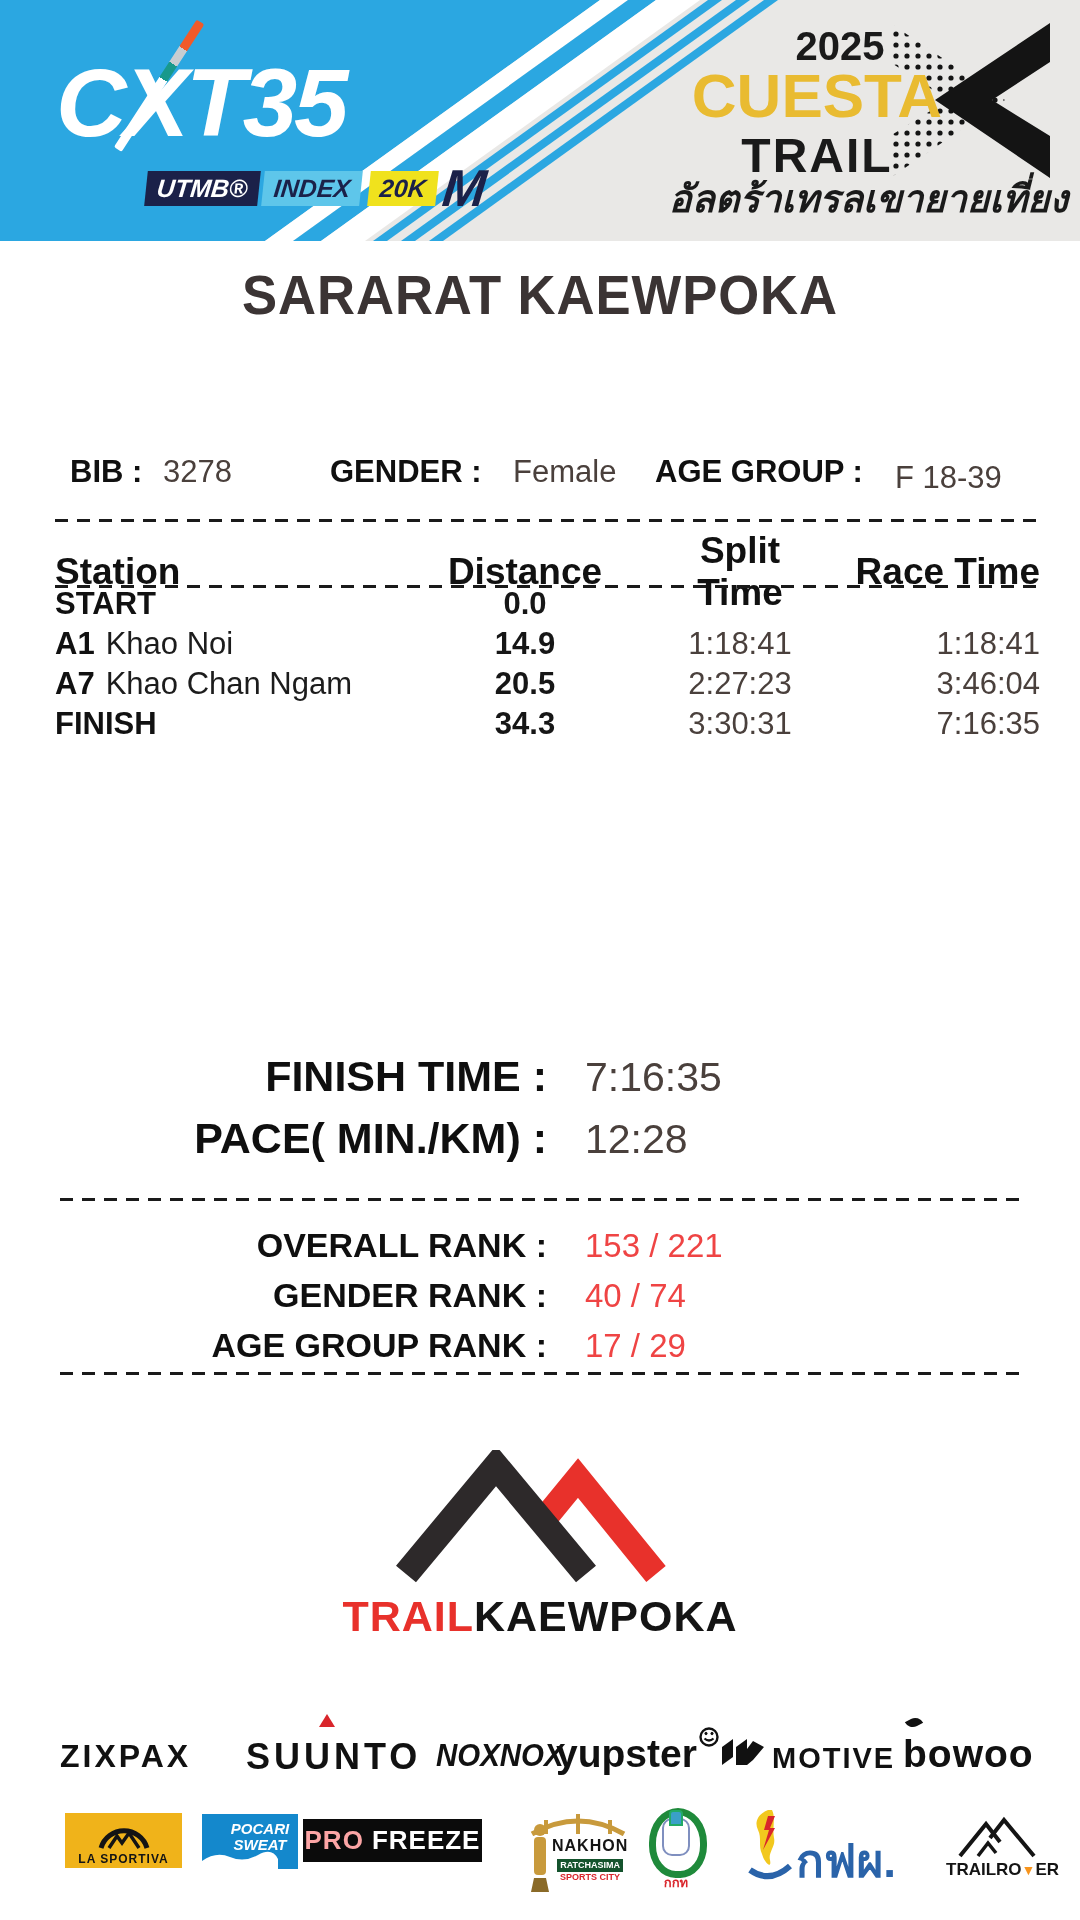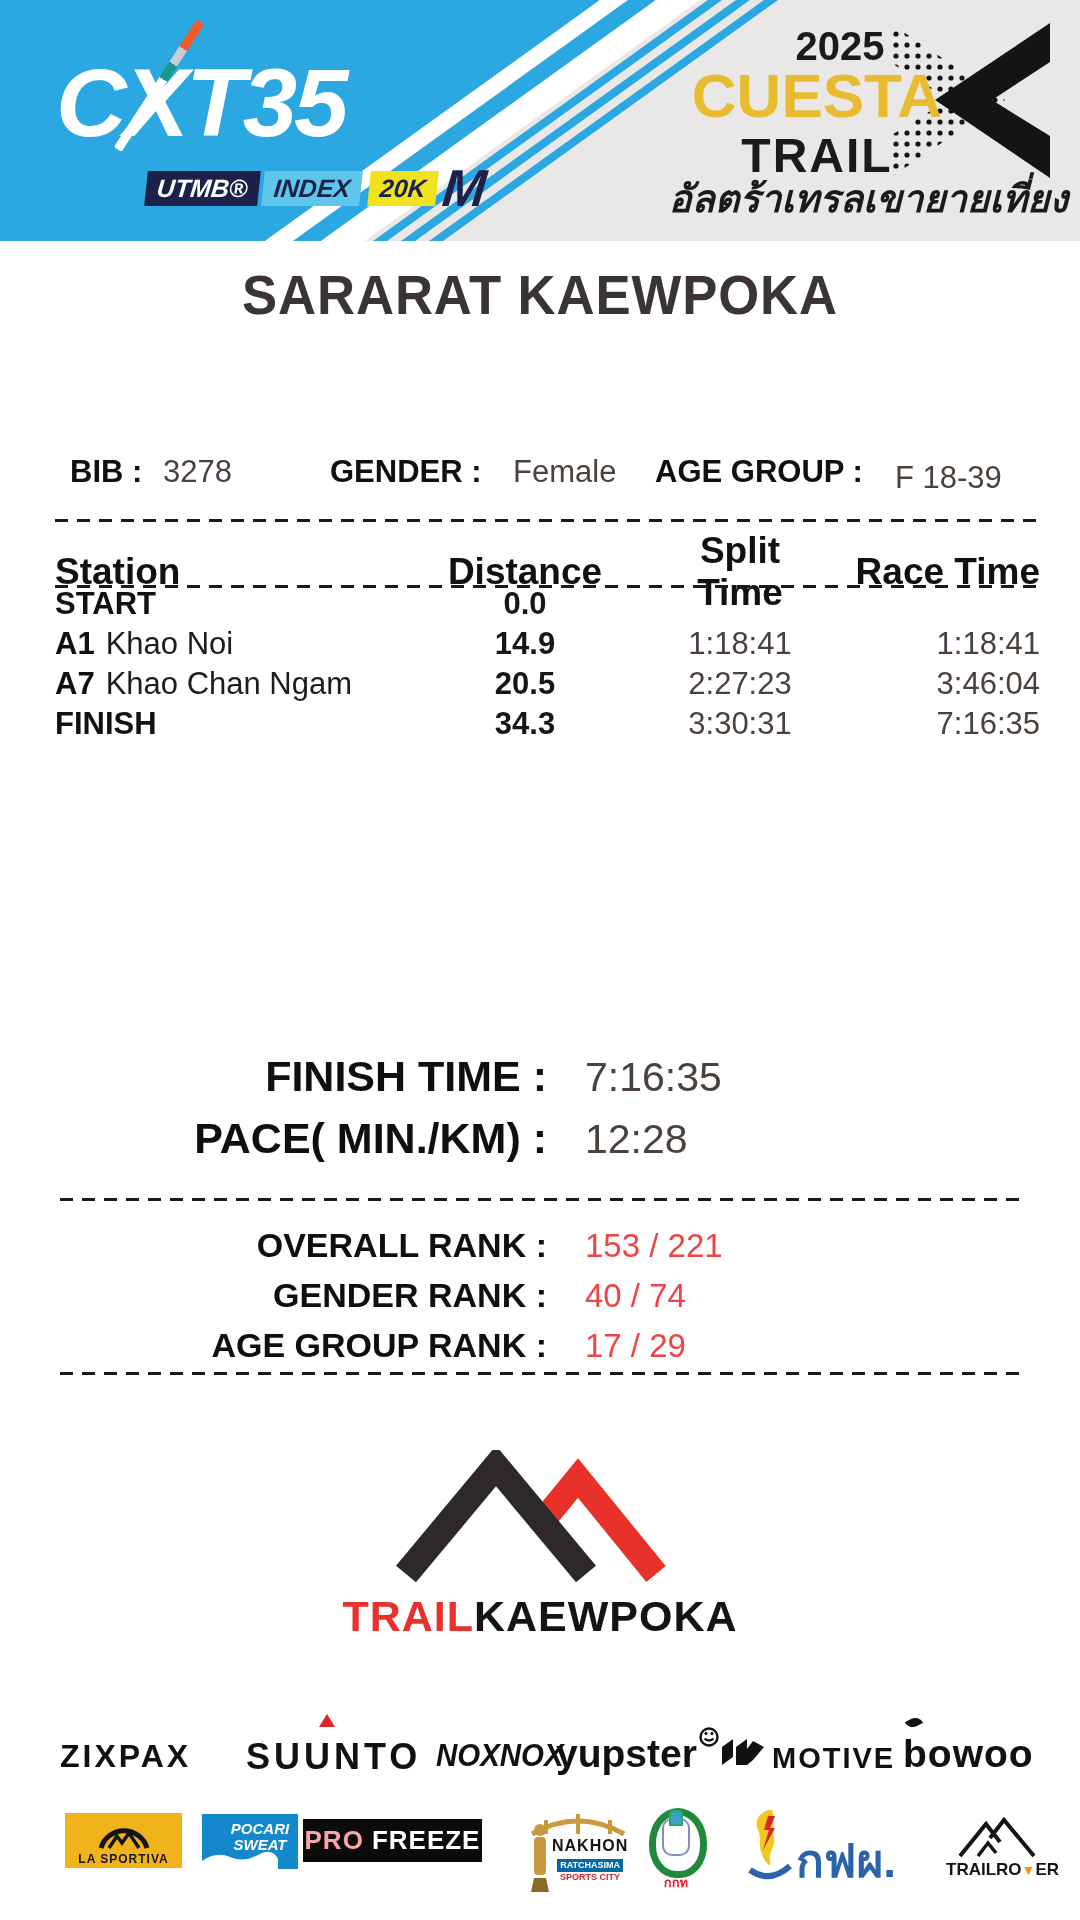--- a/index.html
+++ b/index.html
@@ -92,21 +92,21 @@
   .pocari-txt{font-size:15px;font-weight:700;font-style:italic;color:#fff;line-height:1.05;
               margin-top:7px;letter-spacing:0px;}
   .pocari-wave{position:absolute;left:0;bottom:0;}
   .profreeze{position:absolute;left:303px;top:1819px;width:179px;height:43px;background:#0b0b0b;
              display:flex;align-items:center;justify-content:center;font-size:26px;font-weight:700;
              letter-spacing:1px;}
   .pf-pro{color:#fca5a5;} .pf-freeze{color:#ffffff;margin-left:8px;}
   .nakhon{position:absolute;left:528px;top:1806px;width:100px;height:92px;}
   .nk-col{position:absolute;left:24px;top:32px;text-align:center;}
   .nk-1{font-size:16px;font-weight:700;color:#141414;letter-spacing:1px;line-height:1;}
-  .nk-2{font-size:9px;font-weight:700;color:#fff;background:#0369a1;padding:1px 3px;line-height:1.2;
+  .nk-2{font-size:9px;font-weight:700;color:#fff;background:#14532d;padding:1px 3px;line-height:1.2;
         display:inline-block;margin-top:1px;}
   .nk-3{font-size:9px;font-weight:700;color:#D9252B;margin-top:1px;line-height:1;}
   .nk-statue{position:absolute;left:2px;top:16px;width:20px;height:72px;}
   .wreath{position:absolute;left:645px;top:1806px;width:66px;height:84px;text-align:center;}
   .wreath-ring{position:absolute;left:4px;top:2px;width:44px;height:56px;border:7px solid #1F8A3B;
                border-radius:50% 50% 46% 46%;}
   .wreath-core{position:absolute;left:17px;top:12px;width:24px;height:34px;background:#fff;
                border:2px solid #7f8fbf;border-radius:10px;}
   .wreath-crest{position:absolute;left:24px;top:4px;width:10px;height:12px;background:#3aa0c8;
                 border:2px solid #2a6;border-radius:4px 4px 0 0;}

